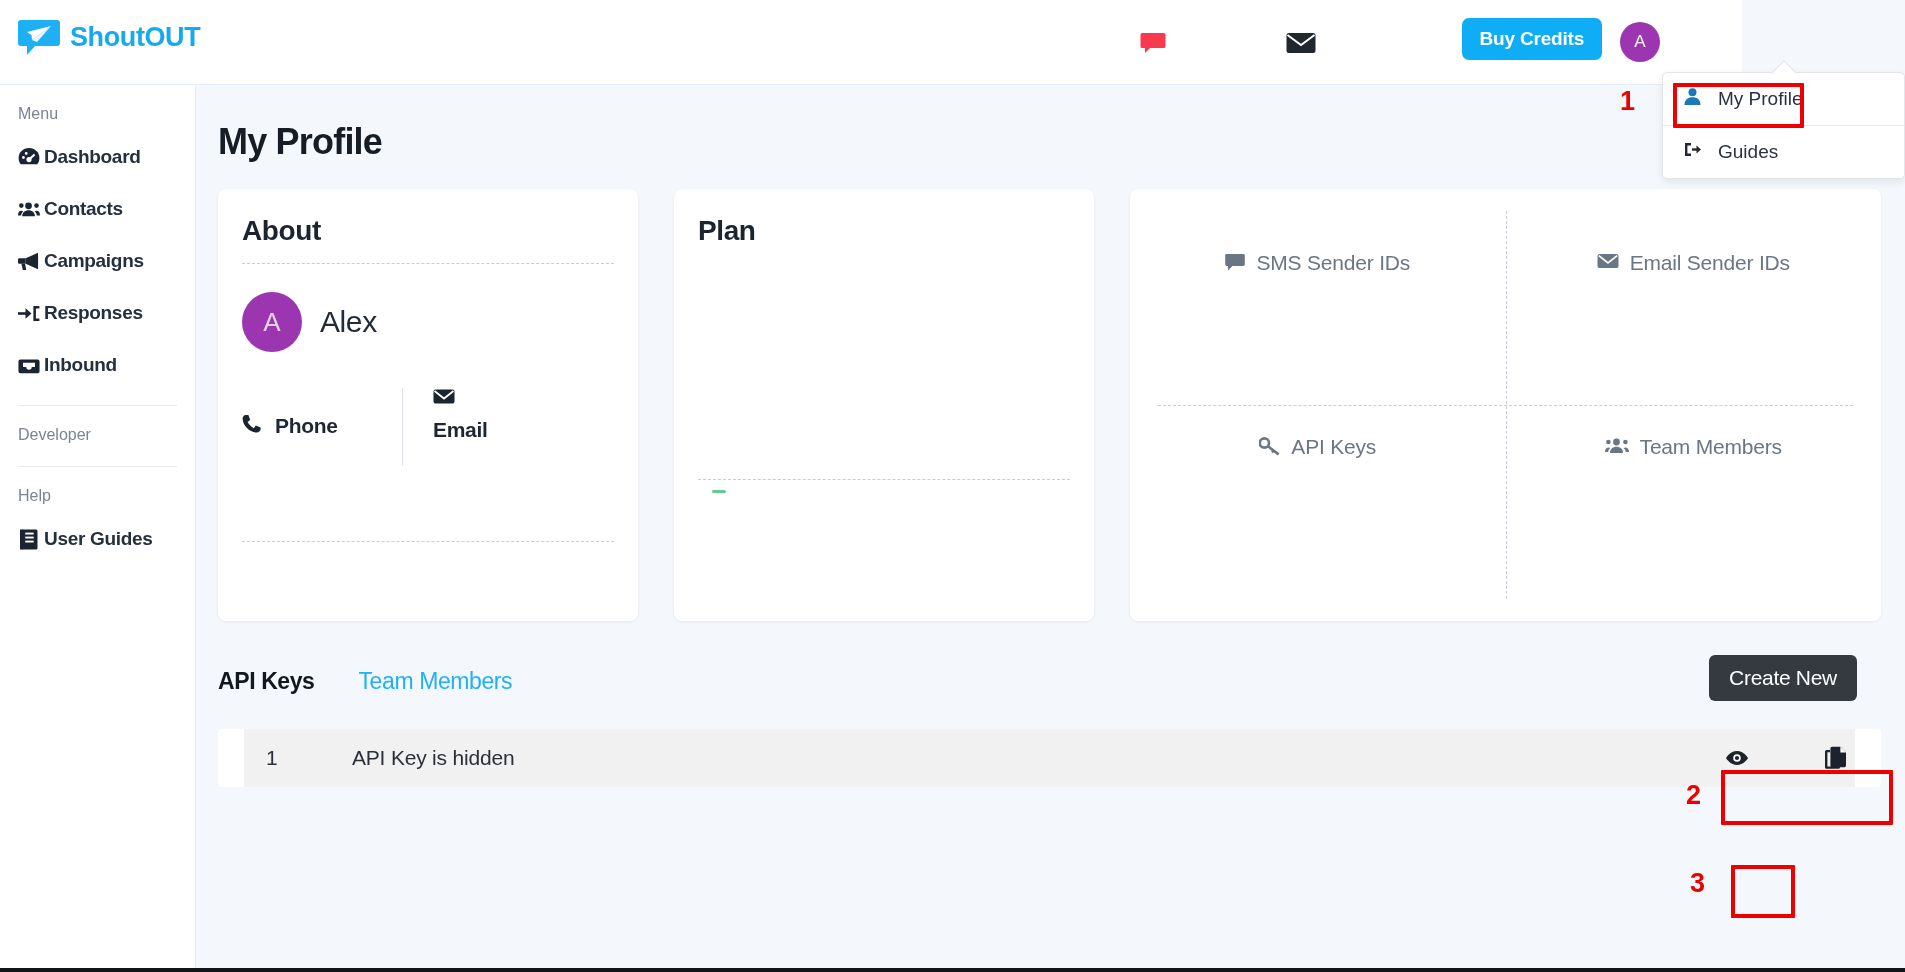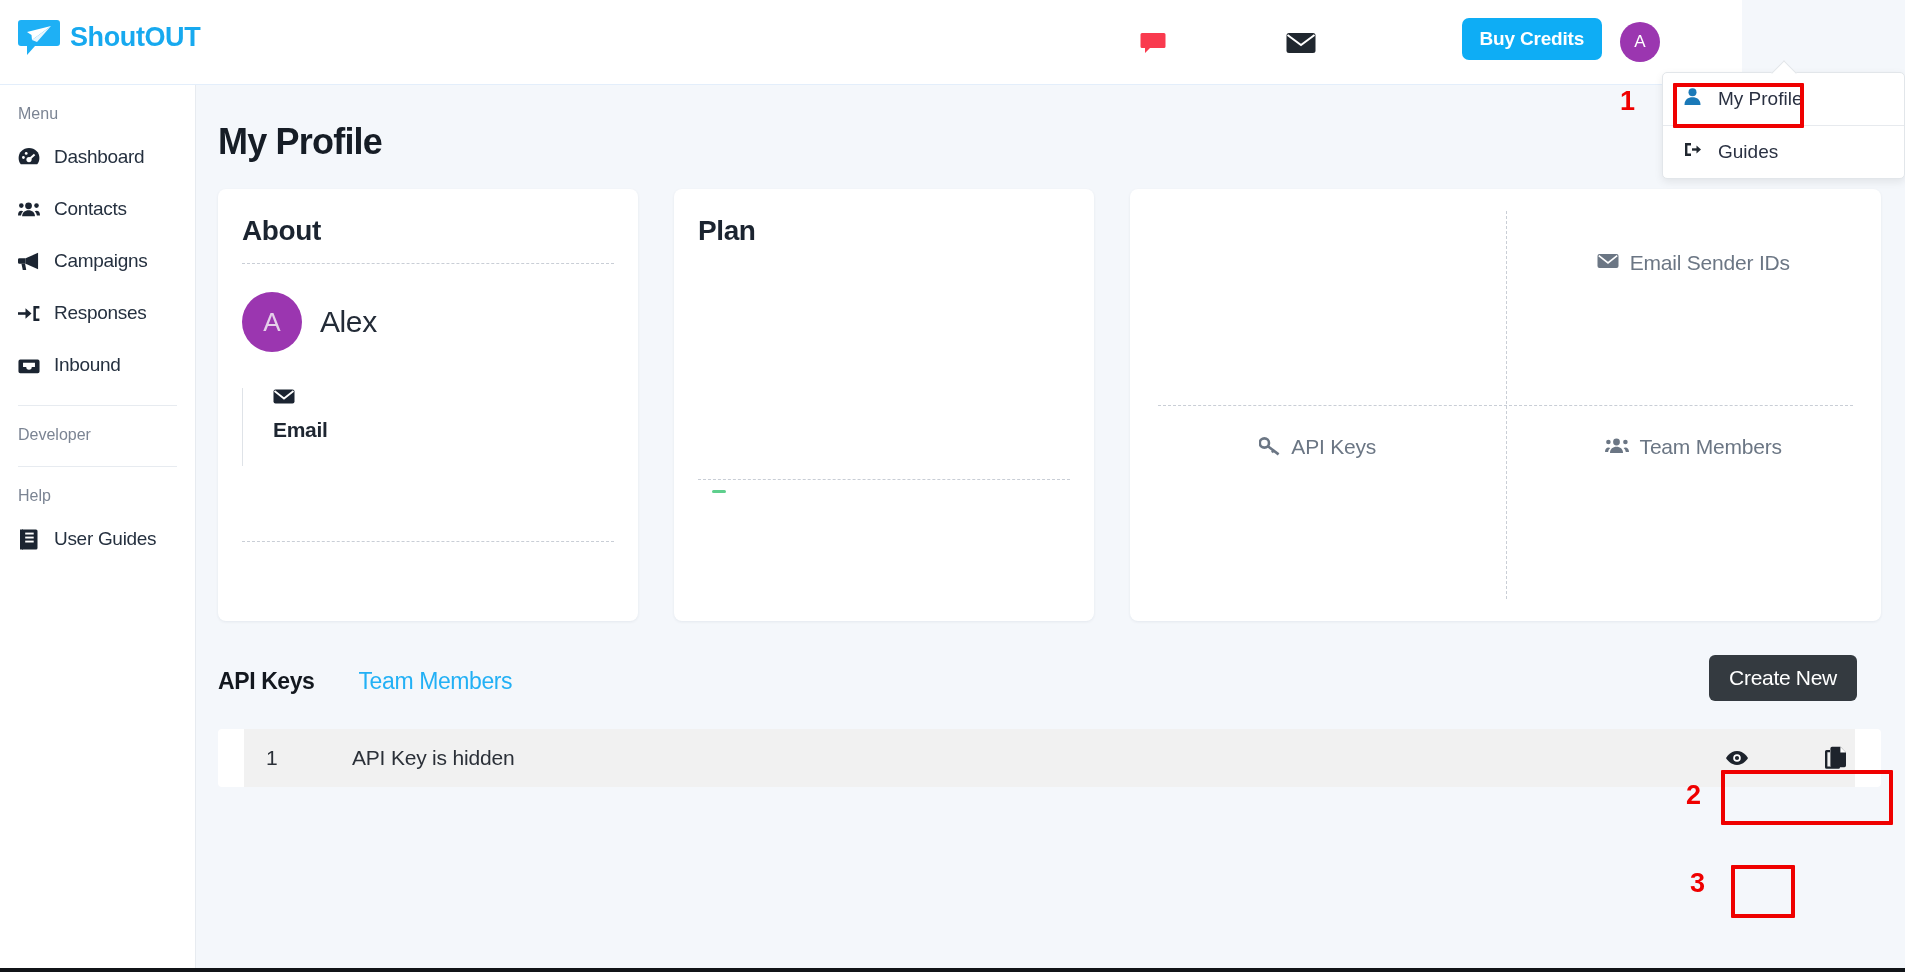--- a/index.html
+++ b/index.html
@@ -83,23 +83,23 @@
     width: 196px; height: 887px;
     background: #ffffff;
     border-right: 1px solid #e7ebf0;
     padding: 0 18px;
     z-index: 20;
   }
   .side-label {
     font-size: 16px; color: #7b8493; padding: 20px 0 8px 0;
   }
   .side-item {
-    display: flex; align-items: center; gap: 14px;
+    display: flex; align-items: center; gap: 4px;
     padding: 15px 0; cursor: pointer;
-    font-size: 19px; font-weight: normal; color: #25303f;
+    font-size: 19px; font-weight: bold; color: #25303f;
     letter-spacing: -0.3px;
   }
   .side-ico { width: 22px; height: 22px; display: flex; align-items: center; justify-content: center; color: #1b2431; }
   .side-div { height: 1px; background: #e7ebf0; margin: 14px 0 0 0; }
 
   
   .main {
     position: absolute; top: 85px; left: 196px;
     width: 1709px; height: 887px;
     background: #f4f7fb;
@@ -337,20 +337,28 @@
     <div class="cards-row">
 
       <div class="card card-about">
         <div class="card-h">About</div>
         <div class="dotted"></div>
         <div class="profile-row">
           <div class="avatar-lg">A</div>
           <div class="profile-name">Alex</div>
         </div>
         <div class="contact-row">
+          <div class="contact-col phone">
+            <span class="contact-ico">
+              <svg width="20" height="20" viewBox="0 0 20 20">
+                <path d="M3.6 1 C2.2 1 0.6 2.6 0.6 4.6 C0.6 11.4 7.6 18.6 14.6 18.6 C16.6 18.6 18.6 17 18.6 15.6 L18.6 13.4 L13.8 11.6 L11.8 14.2 C9.4 13 6.8 10.4 5.6 8 L8.2 6 L6.4 1 Z" fill="#1b2431"></path>
+              </svg>
+            </span>
+            <span class="contact-txt">Phone</span>
+          </div>
           <div class="contact-col email">
             <span class="contact-ico">
               <svg width="22" height="17" viewBox="0 0 22 17">
                 <rect x="0.5" y="1.5" width="21" height="14" rx="2" fill="#1b2431"></rect>
                 <path d="M1.5 3 L11 10.5 L20.5 3" stroke="#ffffff" stroke-width="1.8" fill="none"></path>
               </svg>
             </span>
             <span class="contact-txt">Email</span>
           </div>
         </div>
@@ -361,20 +369,28 @@
         <div class="card-h">Plan</div>
         <div class="plan-dotted"></div>
         <div class="plan-dash"></div>
       </div>
 
       <div class="card card-links">
         <div class="quad">
           <div class="quad-vline"></div>
           <div class="quad-hline"></div>
 
+          <div class="quad-cell q-tl">
+            <span class="q-ico">
+              <svg width="20" height="19" viewBox="0 0 20 19">
+                <path d="M1.6 1 h16.8 a1.4 1.4 0 0 1 1.4 1.4 v9.2 a1.4 1.4 0 0 1 -1.4 1.4 h-11 l-4.4 4.4 v-4.4 h-1.4 a1.4 1.4 0 0 1 -1.4 -1.4 v-9.2 a1.4 1.4 0 0 1 1.4 -1.4 z" fill="#6b7684"></path>
+              </svg>
+            </span>
+            <span>SMS Sender IDs</span>
+          </div>
 
           <div class="quad-cell q-tr">
             <span class="q-ico">
               <svg width="22" height="16" viewBox="0 0 22 16">
                 <rect x="0.5" y="1" width="21" height="14" rx="2" fill="#6b7684"></rect>
                 <path d="M1.8 2.6 L11 9.8 L20.2 2.6" stroke="#ffffff" stroke-width="1.7" fill="none"></path>
               </svg>
             </span>
             <span>Email Sender IDs</span>
           </div>

